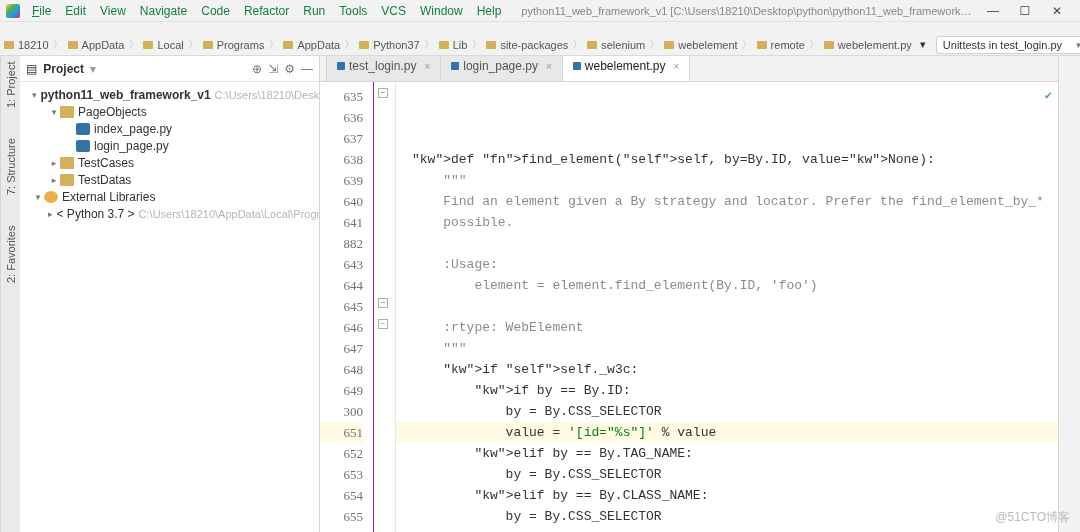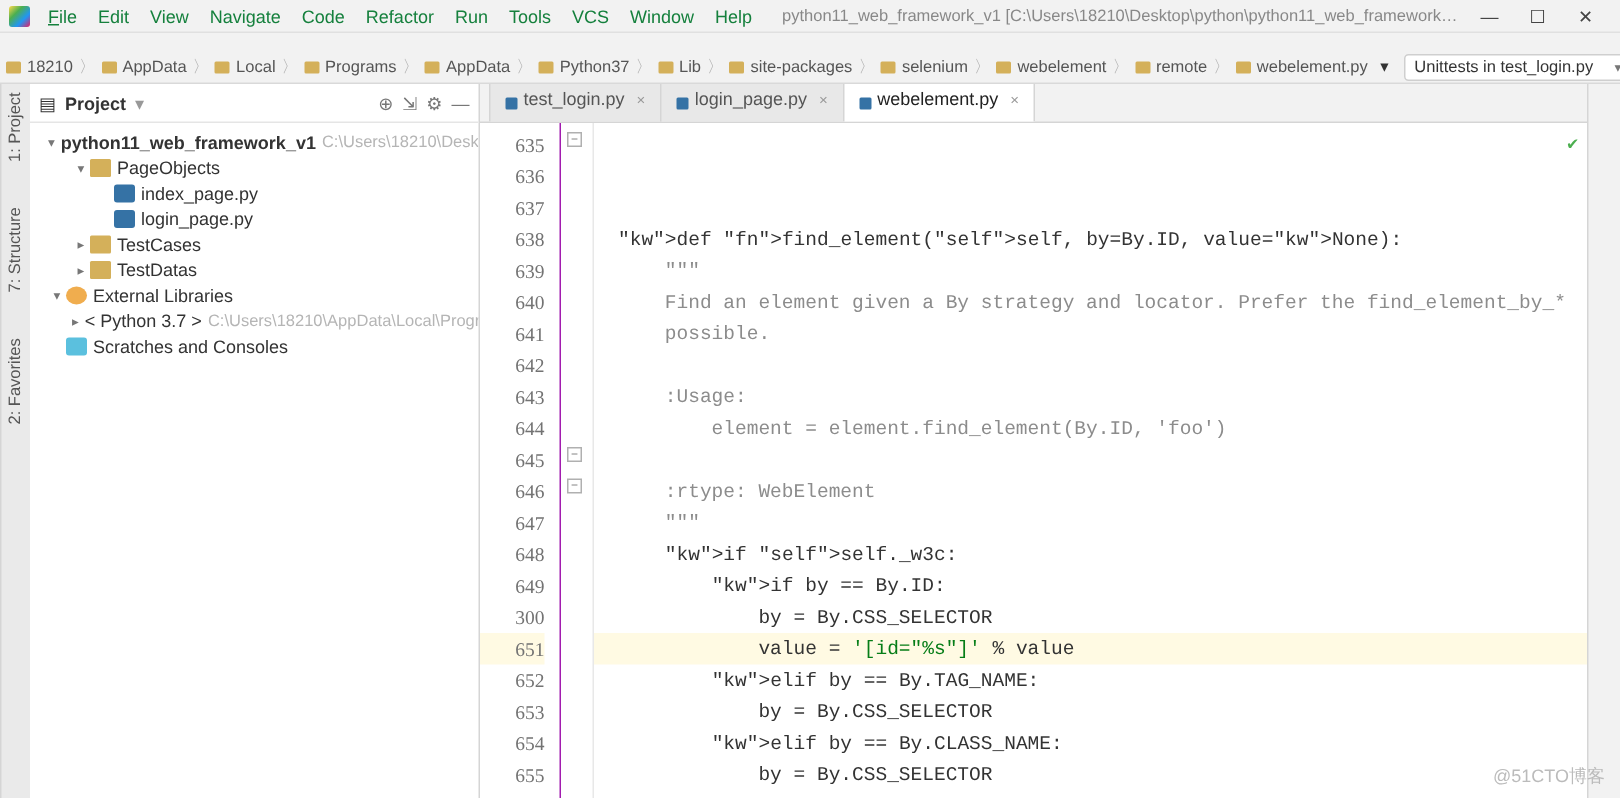--- a/index.html
+++ b/index.html
@@ -34,21 +34,21 @@
   .ico-folder { background: #d4b05a; border-radius: 1px; height: 10px; }
   .ico-folder-open { background: #d4b05a; border-radius: 1px; height: 10px; }
   .ico-py { background: #3572a5; border-radius: 2px; width: 10px; height: 10px; }
   .ico-lib { background: #f0ad4e; border-radius: 50%; width: 10px; height: 10px; }
   .ico-scr { background: #5bc0de; border-radius: 2px; width: 10px; height: 10px; }
   .tree-row .lbl { color: #333; }
   .tree-row .dim { color: #b5b5b5; margin-left: 4px; font-size: 11px; }
   .ind-1 { padding-left: 12px; } .ind-2 { padding-left: 28px; } .ind-3 { padding-left: 44px; }
   .editor-area { flex: 1; display: flex; flex-direction: column; background: #fff; overflow: hidden; }
   .tabs { height: 26px; display: flex; align-items: flex-end; border-bottom: 1px solid #d5d5d5; background: #f2f2f2; padding-left: 6px; gap: 0; }
-  .tab { display: flex; align-items: flex-end; gap: 4px; padding: 8px 10px; background: #e8e8e8; border: 1px solid #d5d5d5; border-bottom: none; font-size: 12px; color: #555; margin-right: -1px; margin-top: 28px; }
+  .tab { display: flex; align-items: center; gap: 4px; padding: 8px 10px; background: #e8e8e8; border: 1px solid #d5d5d5; border-bottom: none; font-size: 12px; color: #555; margin-right: -1px; margin-top: 28px; }
   .tab.active { background: #fff; color: #222; }
   .tab .dot { width: 8px; height: 8px; background: #3572a5; border-radius: 1px; }
   .tab .close { color: #999; font-size: 10px; margin-left: 4px; }
   .code-wrap { flex: 1; display: flex; overflow: hidden; position: relative; }
   .gutter { width: 54px; text-align: right; padding: 4px 10px 0 0; color: #737373; font-family: Liberation Serif, serif; font-size: 13px; background: #fff; border-right: 1px solid #a21caf; line-height: 21px; }
   .gutter2 { width: 22px; background: #fff; border-right: 1px solid #e8e8e8; position: relative; }
   .fold { position: absolute; left: 4px; width: 10px; height: 10px; border: 1px solid #b0b0b0; font-size: 8px; line-height: 8px; text-align: center; color: #777; }
   .code { flex: 1; font-family: Consolas, "Courier New", monospace; font-size: 13px; line-height: 21px; padding-top: 4px; white-space: pre; color: #333; position: relative; }
   .hl-line { position: absolute; left: 0; right: 0; background: #fffae3; height: 21px; z-index: 0; }
   .code-line { position: relative; z-index: 1; padding-left: 16px; }
@@ -185,25 +185,20 @@
           <span class="twisty">▾</span>
           <span class="ico ico-lib"></span>
           <span class="lbl">External Libraries</span>
         </div>
       <div class="tree-row ind-2">
           <span class="twisty">▸</span>
           <span class="ico" style="background:#ffd94a;border-radius:2px;width:10px;height:10px"></span>
           <span class="lbl">&lt; Python 3.7 &gt;</span>
           <span class="dim">C:\Users\18210\AppData\Local\Programs\Pyth…</span>
         </div>
-      <div class="tree-row ind-1">
-          <span class="twisty"></span>
-          <span class="ico ico-scr"></span>
-          <span class="lbl">Scratches and Consoles</span>
-        </div>
     </div>
   </div>
 
   <div class="editor-area">
     <div class="tabs" id="tabs">
         <div class="tab">
           <span class="dot"></span>
           <span>test_login.py</span>
           <span class="close">×</span>
         </div>
@@ -220,21 +215,21 @@
       </div>
     <div class="code-wrap">
       <div class="gutter" id="gutter">
           <div>635</div>
           <div>636</div>
           <div>637</div>
           <div>638</div>
           <div>639</div>
           <div>640</div>
           <div>641</div>
-          <div>642</div>
+          <div>882</div>
           <div>643</div>
           <div>644</div>
           <div>645</div>
           <div>646</div>
           <div>647</div>
           <div>648</div>
           <div>649</div>
           <div>300</div>
           <div style="background: rgb(255, 250, 227);">651</div>
           <div>652</div>

